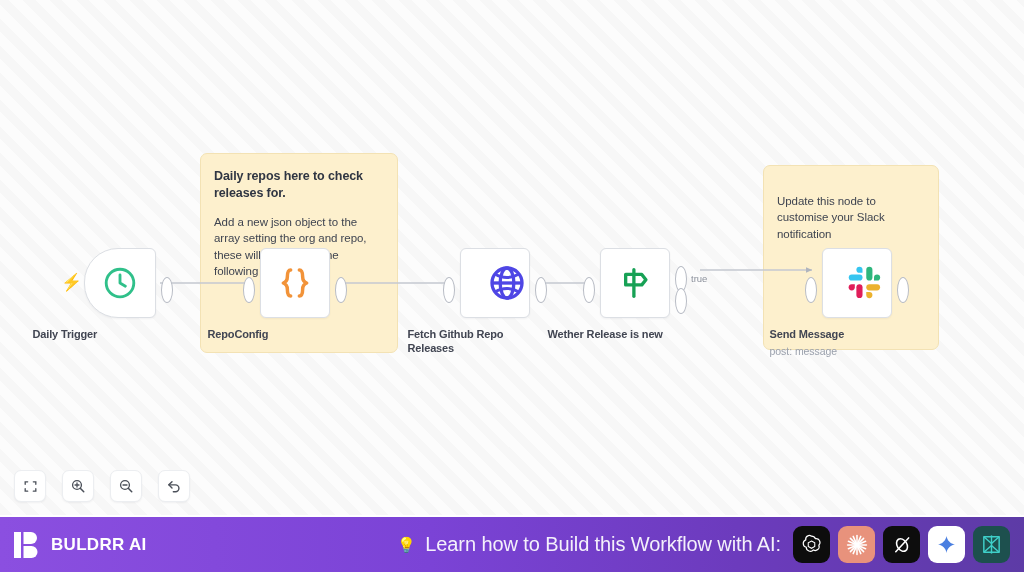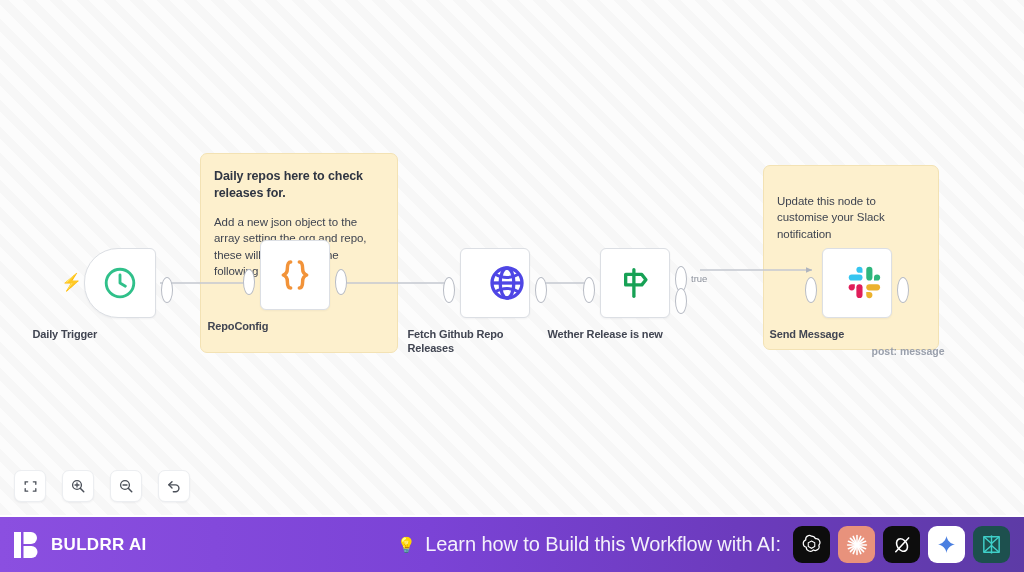--- a/index.html
+++ b/index.html
@@ -77,25 +77,24 @@
     color: #414552;
     line-height: 1.28;
     letter-spacing: -0.15px;
     white-space: pre-line;
   }
   .node-sublabel {
     position: absolute;
     left: 50%;
     transform: translateX(-50%);
     width: 175px;
-    text-align: right;
+    text-align: left;
     font-size: 10.5px;
     color: #9aa0ac;
     letter-spacing: -0.05px;
-    font-weight: bold;
   }
 
   
   .port {
     position: absolute;
     width: 12px; height: 26px;
     border: 1.6px solid #b8bcc5;
     border-radius: 50%;
     background: #ffffff;
     top: 50%;
@@ -227,21 +226,21 @@
   <div class="node trigger" style="left:84px; top:248px;">
     <span class="bolt">⚡</span>
     <svg width="36" height="36" viewBox="0 0 24 24">
       <circle cx="12" cy="12" r="9.2" fill="none" stroke="#30c08a" stroke-width="1.9"></circle>
       <path d="M12 6.6 V12 L15.6 14.1" fill="none" stroke="#30c08a" stroke-width="1.9" stroke-linecap="round" stroke-linejoin="round"></path>
     </svg>
     <div class="port out"></div>
     <div class="node-label">Daily Trigger</div>
   </div>
 
-  <div class="node" style="left:260px; top:240px;">
+  <div class="node" style="left:260px; top:248px;">
     <svg width="40" height="40" viewBox="0 0 24 24">
       <path d="M9.4 4.2 C7.4 4.2 7.4 6.6 7.4 8.4 C7.4 10.4 6.4 11.4 5 12
                C6.4 12.6 7.4 13.6 7.4 15.6 C7.4 17.4 7.4 19.8 9.4 19.8" fill="none" stroke="#f29339" stroke-width="2.1" stroke-linecap="round" stroke-linejoin="round"></path>
       <path d="M14.6 4.2 C16.6 4.2 16.6 6.6 16.6 8.4 C16.6 10.4 17.6 11.4 19 12
                C17.6 12.6 16.6 13.6 16.6 15.6 C16.6 17.4 16.6 19.8 14.6 19.8" fill="none" stroke="#f29339" stroke-width="2.1" stroke-linecap="round" stroke-linejoin="round"></path>
     </svg>
     <div class="port" style="left:-18px;"></div>
     <div class="port out"></div>
     <div class="node-label">RepoConfig</div>
   </div>

